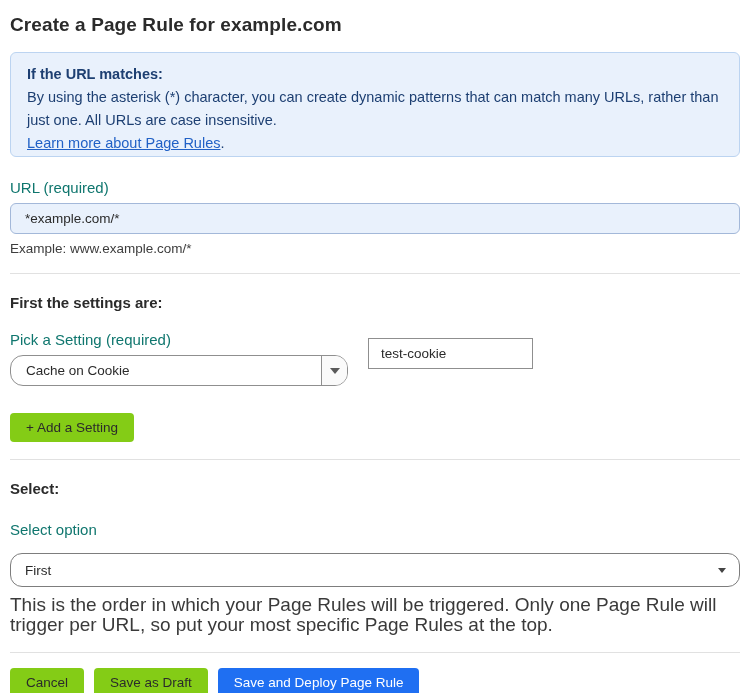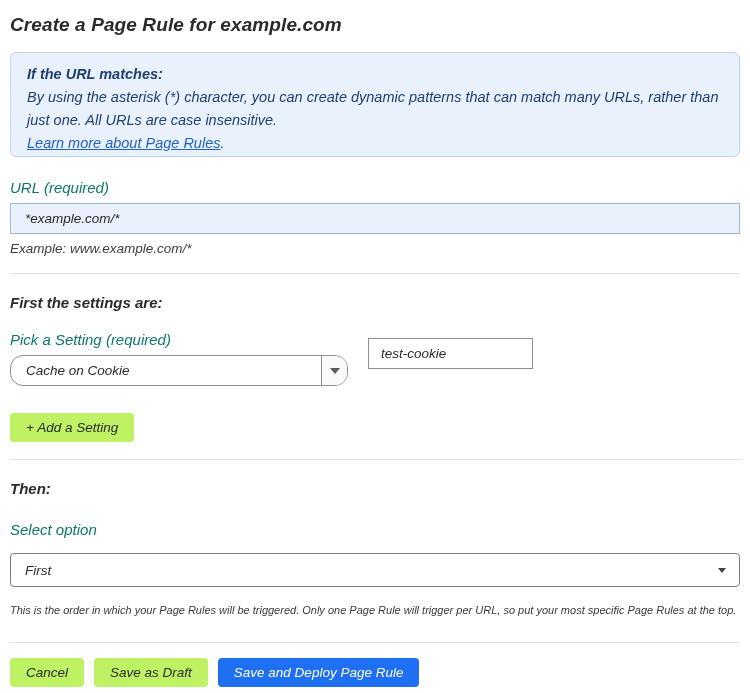--- a/index.html
+++ b/index.html
@@ -1,15 +1,15 @@
 <!DOCTYPE html>
 <html><head>
 <meta charset="utf-8">
 <style>
-  * { box-sizing: border-box; margin: 0; padding: 0; font-style: italic; }
+  * { box-sizing: border-box; margin: 0; padding: 0; }
   html, body { width: 750px; height: 693px; background: #ffffff; overflow: hidden; }
   body {
     font-family: "Liberation Sans", "DejaVu Sans", sans-serif;
     color: #2b2b2b;
     padding: 10px;
   }
   .page-title {
     font-size: 19px;
     font-weight: 700;
     color: #2b2b2b;
@@ -39,21 +39,21 @@
     font-size: 15px;
     color: #0f766e;
     margin-bottom: 7px;
   }
   .url-input {
     display: block;
     width: 730px;
     height: 31px;
     background: #e9f1fc;
     border: 1px solid #a3b8d9;
-    border-radius: 0;
+    border-radius: 6px;
     padding: 0 14px;
     font-family: "Liberation Sans", "DejaVu Sans", sans-serif;
     font-size: 13.5px;
     color: #2b2b2b;
     outline: none;
   }
   .field-hint {
     font-size: 13.5px;
     color: #3d3d3d;
     margin-top: 7px;
@@ -122,51 +122,51 @@
     display: inline-block;
     border: none;
     border-radius: 4px;
     font-family: "Liberation Sans", "DejaVu Sans", sans-serif;
     font-size: 13.5px;
     cursor: pointer;
     height: 29px;
     padding: 0 16px;
     line-height: 29px;
   }
-  .btn-gray { background: #bef264; color: #2b2b2b; }
+  .btn-gray { background: #84cc16; color: #2b2b2b; }
   .btn-blue { background: #1f6ff2; color: #ffffff; }
   .add-setting-btn { margin-top: 27px; }
   
   .order-select {
     position: relative;
     width: 730px;
     height: 30px;
     background: #ffffff;
     border: 1px solid #7d7d7d;
-    border-radius: 4px;
+    border-radius: 12px;
     display: flex;
     align-items: center;
     padding: 16px 14px;
     font-size: 13.5px;
     color: #2b2b2b;
     cursor: pointer;
     margin-top: 15px;
   }
   .order-select .caret-small {
     position: absolute;
     right: 13px;
     width: 0; height: 0;
     border-left: 4px solid transparent;
     border-right: 4px solid transparent;
     border-top: 5px solid #444444;
   }
   .order-help {
-    font-size: 11px;
+    font-size: 19px;
     color: #3a3a3a;
-    line-height: 30px;
+    line-height: 20px;
     margin-top: 8px;
     width: 730px;
   }
   .actions-row { display: flex; gap: 10px; margin-top: 15px; }
 </style>
 </head>
 <body>
 
 
 
@@ -198,21 +198,21 @@
   </div>
   <div class="col-value">
     <input class="value-input" type="text" value="test-cookie" style="">
   </div>
 </div>
 
 <button class="btn btn-gray add-setting-btn">+ Add a Setting</button>
 
 <hr class="divider">
 
-<div class="section-heading">Then:</div>
+<div class="section-heading">Select:</div>
 
 <div class="field-label" style="margin-top:24px;">Select option</div>
 <div class="order-select">
   <span>First</span>
   <span class="caret-small"></span>
 </div>
 <div class="order-help">This is the order in which your Page Rules will be triggered. Only one Page Rule will trigger per URL, so put your most specific Page Rules at the top.</div>
 
 <hr class="divider">
 

